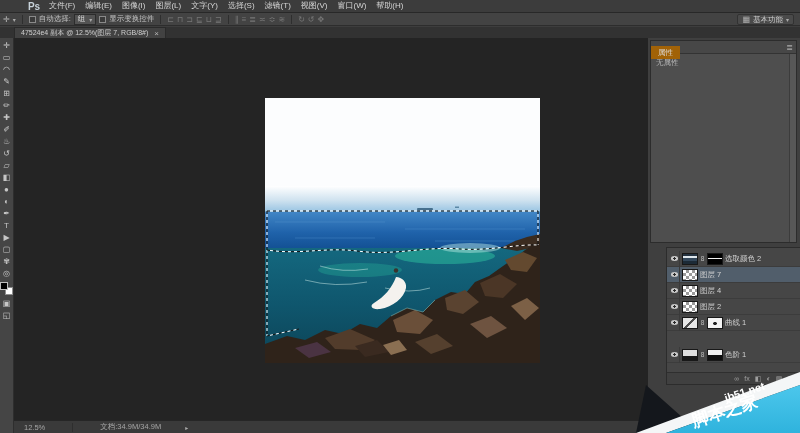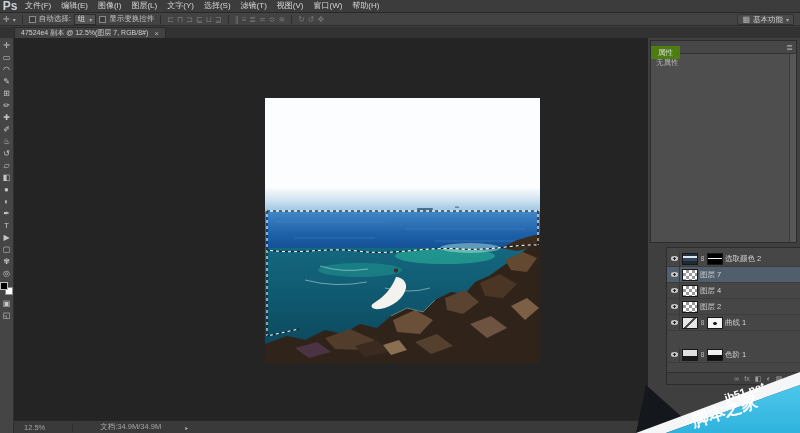--- a/index.html
+++ b/index.html
@@ -3,21 +3,21 @@
 <meta charset="utf-8">
 <style>
   * { margin:0; padding:0; box-sizing:border-box; }
   html,body { width:800px; height:433px; overflow:hidden; background:#3d3d3d;
               font-family:"Liberation Sans", sans-serif; }
   #root { position:relative; width:800px; height:433px; background:#3d3d3d; overflow:hidden; }
 
   
   .menubar { position:absolute; left:0; top:0; width:800px; height:13px; background:#3c3c3c;
              border-bottom:1px solid #282828; display:flex; align-items:center; font-size:8px; color:#d6d6d6; }
-  .pslogo { width:20px; text-align:center; font-weight:bold; color:#c7d2da; font-size:12px; }
+  .pslogo { width:20px; text-align:center; font-weight:bold; color:#c7d2da; font-size:10px;margin-left:24px; }
   .menu-item { padding:6px 5px; line-height:12px; cursor:default; }
 
   
   .optionsbar { position:absolute; left:0; top:13px; width:800px; height:13px; background:#434343;
                 border-bottom:1px solid #2d2d2d; display:flex; align-items:center; gap:3px;
                 padding-left:3px; font-size:7.5px; color:#c2c2c2; }
   .vsep { width:1px; height:9px; background:#2e2e2e; margin:0 3px; flex:none; }
   .cb { width:7px; height:7px; border:1px solid #8a8a8a; background:#3a3a3a; display:inline-block; flex:none; }
   .dropdown { background:#535353; border:1px solid #2c2c2c; height:11px; padding:0 3px;
               display:flex; align-items:center; gap:4px; color:#ddd; }
@@ -44,21 +44,21 @@
   .bg { position:absolute; left:5px; top:5px; width:8px; height:8px; background:#fff; border:1px solid #8d8d8d; }
 
   
   .canvas { position:absolute; left:14px; top:38px; width:634px; height:382px; background:#242424; }
   .photo { position:absolute; left:251px; top:60px; width:275px; height:265px; }
 
   
   .dock { position:absolute; left:648px; top:38px; width:152px; height:382px; background:#3f3f3f; }
   .props { position:absolute; left:2px; top:2px; width:147px; height:203px; background:#4e4e4e; border:1px solid #2c2c2c; }
   .props-header { height:13px; background:#474747; border-bottom:1px solid #333; position:relative; }
-  .props-tab { display:inline-block; height:13px; line-height:13px; padding:0 7px; background:#4d7c0f; color:#ddd; font-size:7.5px; }
+  .props-tab { display:inline-block; height:13px; line-height:13px; padding:0 7px; background:#a16207; color:#ddd; font-size:7.5px; }
   .props-menu { position:absolute; right:3px; top:0; color:#aaa; font-size:8px; line-height:13px; }
   .props-body { padding:4px 5px; font-size:7.5px; color:#b9b9b9; }
   .props-scroll { position:absolute; right:0; top:13px; bottom:0; width:7px; background:#575757; border-left:1px solid #3c3c3c; }
 
   .layers { position:absolute; left:18px; top:209px; width:147px; height:138px; background:#464646; border:1px solid #2c2c2c; overflow:hidden; }
   .lrow { position:absolute; left:0; width:138px; height:16px; display:flex; align-items:center; gap:2px;
           border-bottom:1px solid #3c3c3c; padding-left:2px; font-size:7.5px; color:#d2d2d2; background:#464646; }
   .lrow.sel { background:#515e6b; }
   .eye { width:11px; height:16px; flex:none; display:flex; align-items:center; justify-content:center;
          border-right:1px solid #3a3a3a; }

